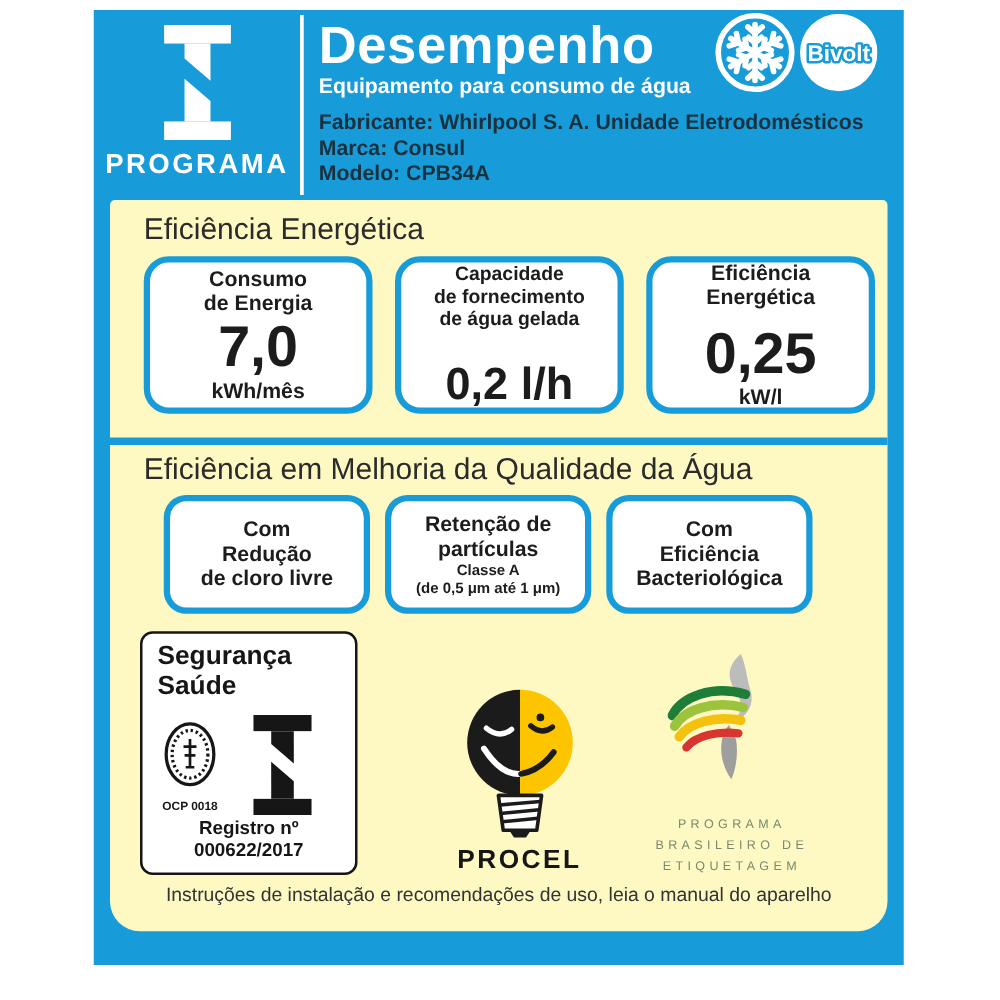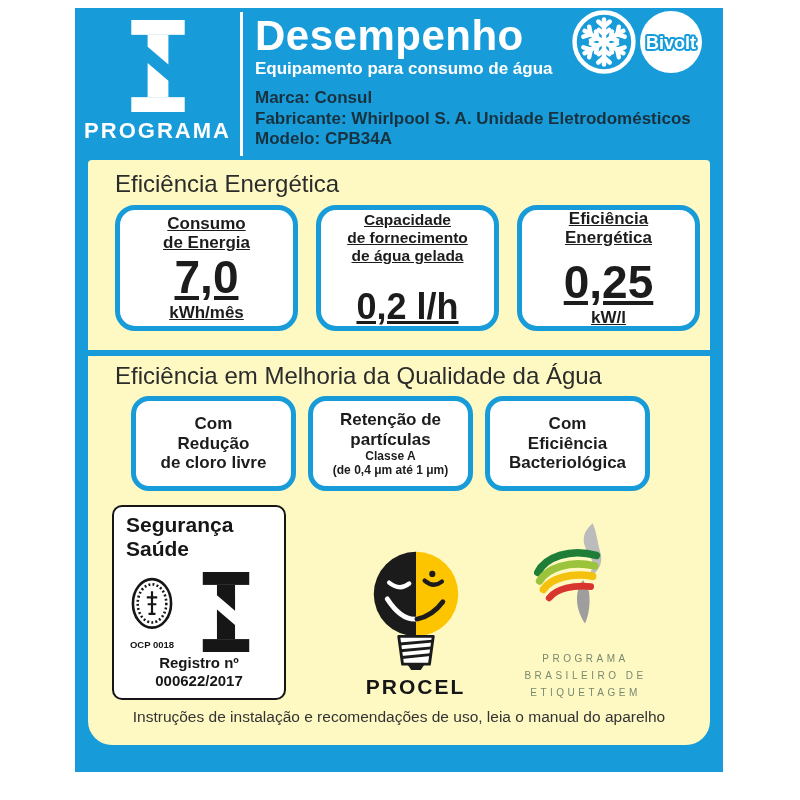--- a/index.html
+++ b/index.html
@@ -23,21 +23,21 @@
 
   
   .panel { position:absolute; left:13px; top:152px; width:622px; height:585px; background:#fef9c3; border-radius:4px 4px 24px 24px; }
   .section-heading { position:absolute; left:27px; font-size:24px; font-weight:normal; color:#2b2b2b; }
   .h-energy { top:10px; }
   .h-water { top:202px; }
   .divider { position:absolute; left:0; top:190px; width:100%; height:6px; background:#189CD9; }
 
   .row1 { position:absolute; left:27px; top:45px; display:flex; gap:18px; }
   .ebox { width:183px; height:126px; border:5px solid #189CD9; border-radius:20px; background:#fff;
-          display:flex; flex-direction:column; align-items:center; justify-content:center; text-align:center; color:#1c1c1c;text-decoration:underline; }
+          display:flex; flex-direction:column; align-items:center; justify-content:center; text-align:center; color:#1c1c1c; }
   .ebox .lbl { font-size:17px; font-weight:bold; line-height:19px; }
   .ebox--2 .lbl { font-size:15.5px; line-height:18px; }
   .ebox .val { font-weight:bold; line-height:1; margin-top:2px; }
   .ebox--1 .val { font-size:46px; }
   .ebox--2 .val { font-size:36px; margin-top:24px; }
   .ebox--3 .val { font-size:46px;margin-top:12px; }
   .ebox .unit { font-size:17px; font-weight:bold; margin-top:3px; }
 
   .row2 { position:absolute; left:27px; top:236px; display:flex; gap:12px;padding-left:16px; }
   .wbox { width:165px; height:95px; border:5px solid #189CD9; border-radius:18px; background:#fff;
@@ -82,22 +82,22 @@
           <polygon points="36,58 64,82 64,104 36,104" fill="#fff"></polygon>
         </svg>
         <div class="logo-text">PROGRAMA</div>
       </div>
       <div class="v-divider"></div>
 
       <div class="header-right">
         <div class="title">Desempenho</div>
         <div class="subtitle">Equipamento para consumo de água</div>
         <div class="meta">
+          <div>Fabricante: Whirlpool S. A. Unidade Eletrodomésticos</div>
           <div>Marca: Consul</div>
-          <div>Fabricante: Whirlpool S. A. Unidade Eletrodomésticos</div>
           <div>Modelo: CPB34A</div>
         </div>
       </div>
 
       <svg class="badge-snow" viewBox="-50 -50 100 100">
         <circle r="46" fill="none" stroke="#fff" stroke-width="7"></circle>
         <g stroke="#fff" stroke-width="7" stroke-linecap="round" fill="none">
           <g id="sf0">
             <line x1="0" y1="0" x2="0" y2="-35"></line>
             <line x1="0" y1="-24" x2="-9" y2="-32"></line>
@@ -151,21 +151,21 @@
       <div class="row2">
         <div class="wbox">
           <div class="main preline">Com
 Redução
 de cloro livre</div>
         </div>
         <div class="wbox">
           <div class="main preline">Retenção de
 partículas</div>
           <div class="sub preline">Classe A
-(de 0,4 μm até 1 μm)</div>
+(de 0,5 μm até 1 μm)</div>
         </div>
         <div class="wbox">
           <div class="main preline">Com
 Eficiência
 Bacteriológica</div>
         </div>
       </div>
 
       <div class="safety-box">
         <div class="safety-title preline">Segurança

